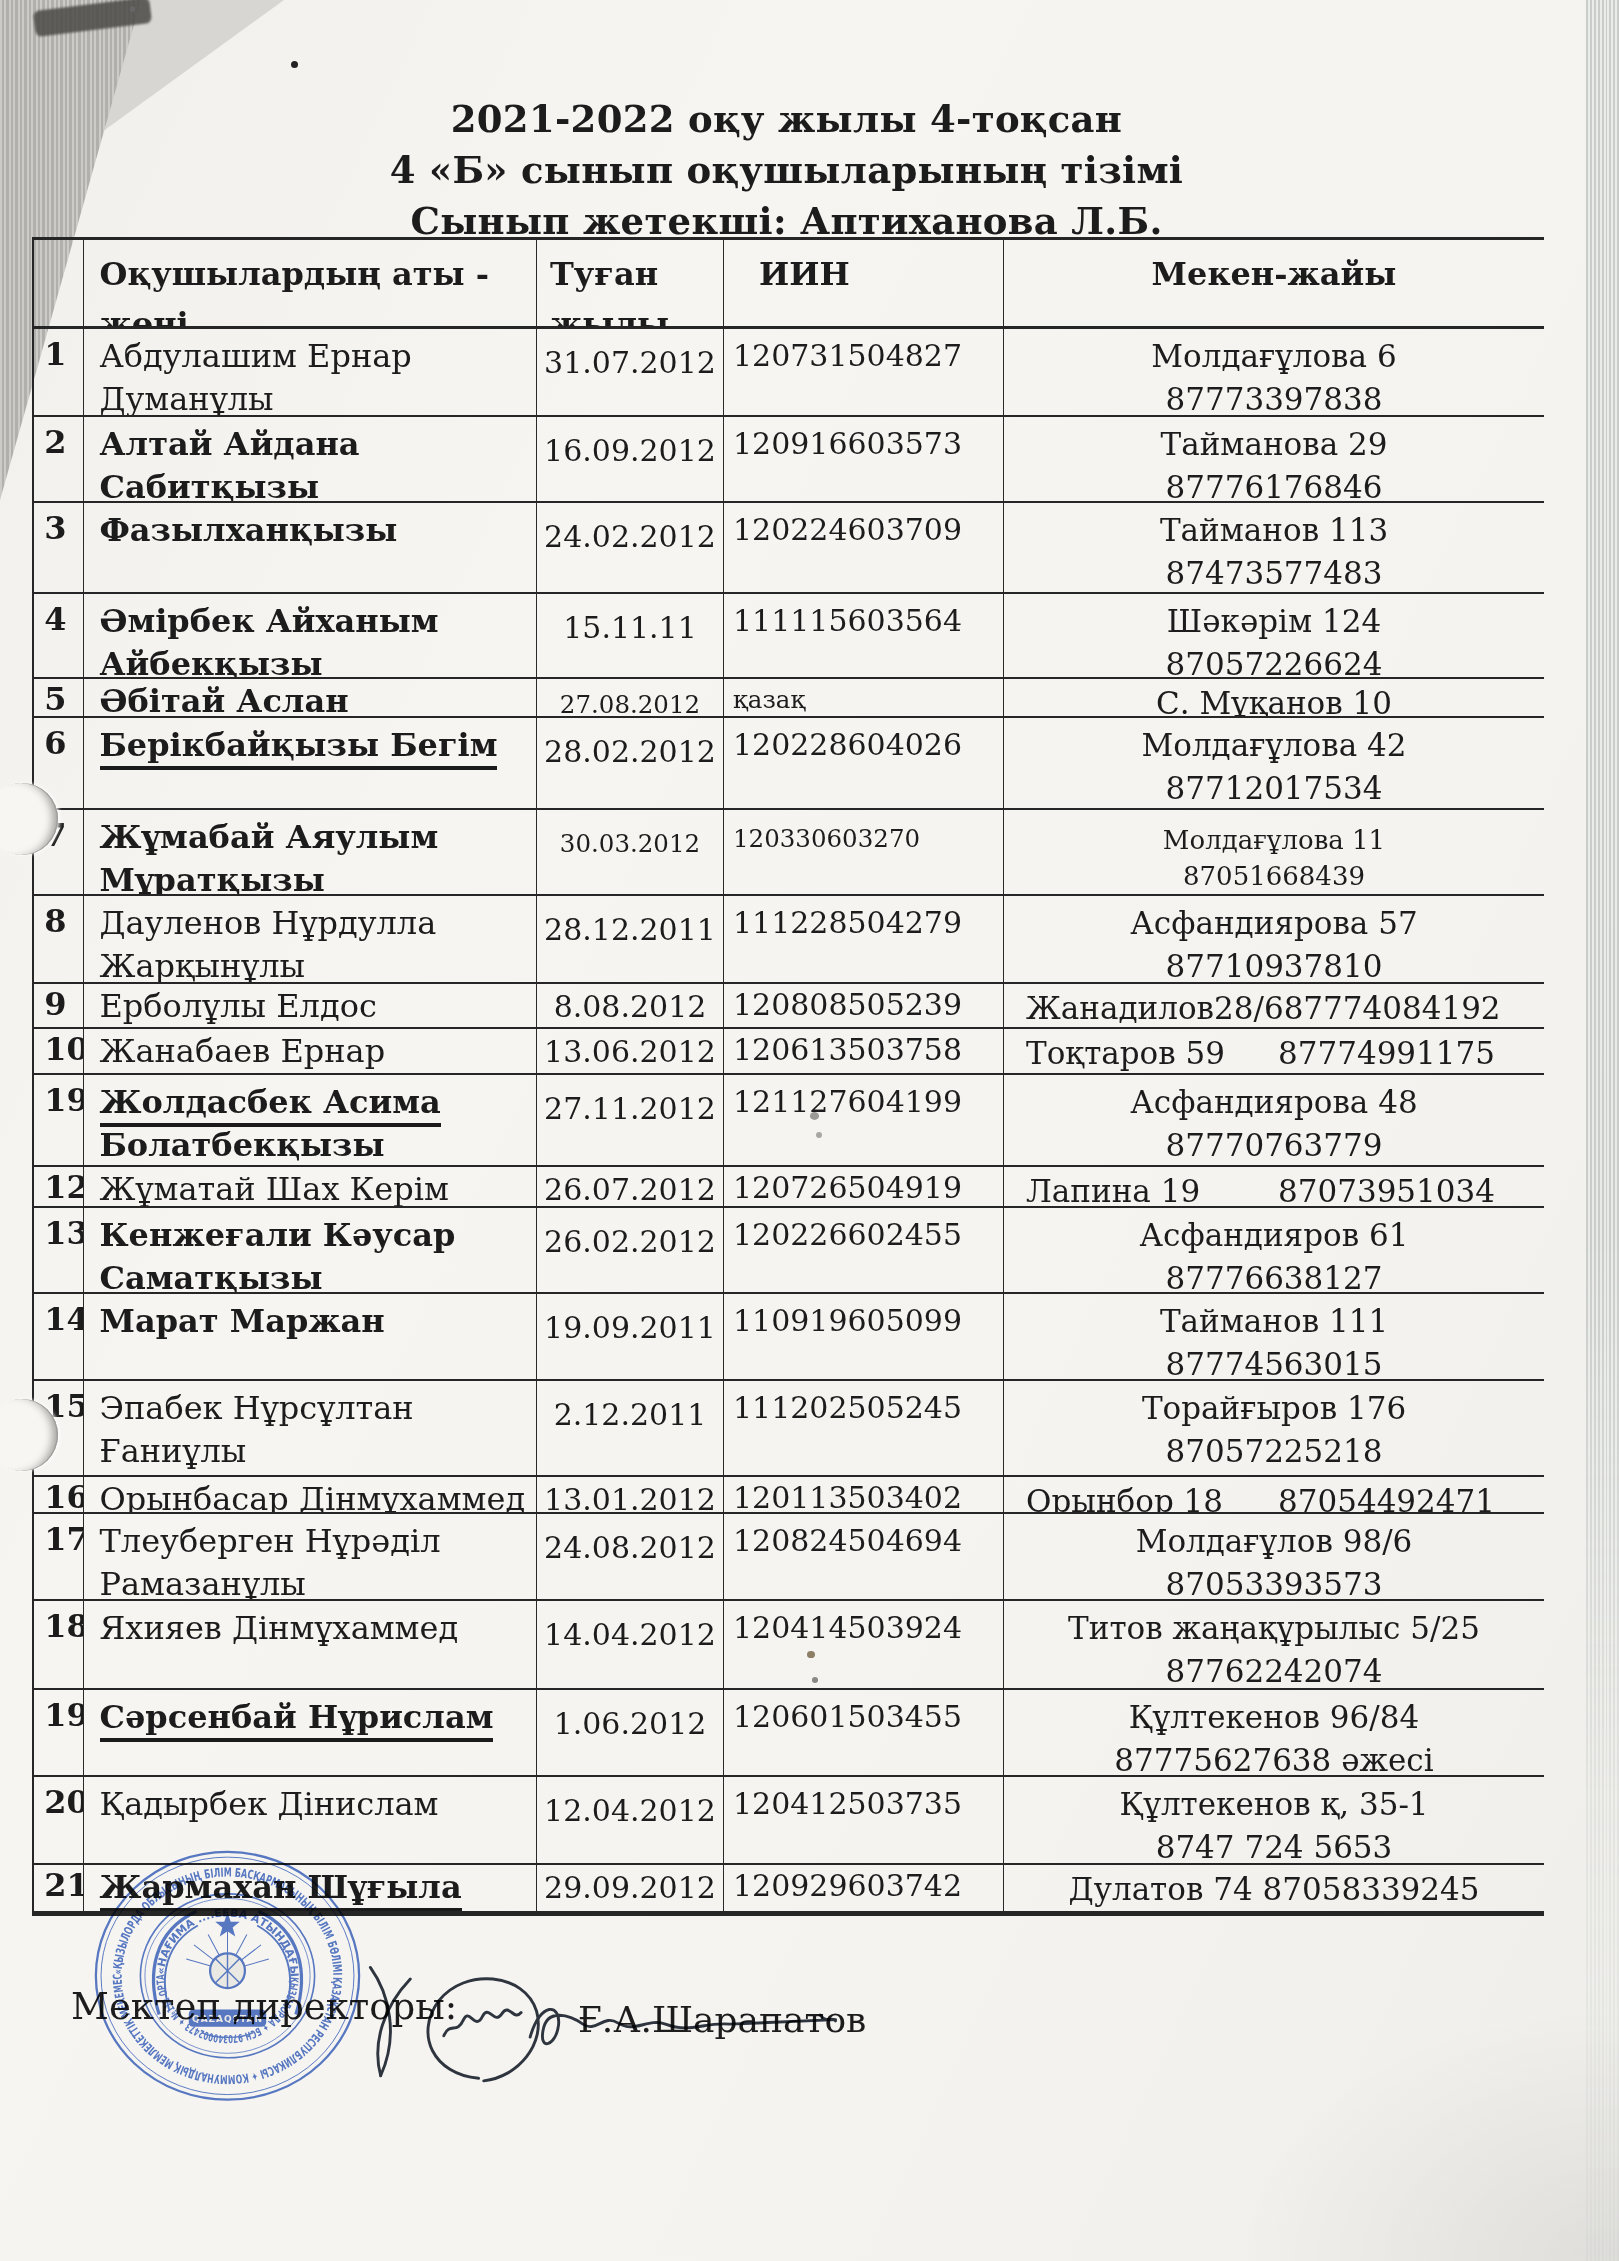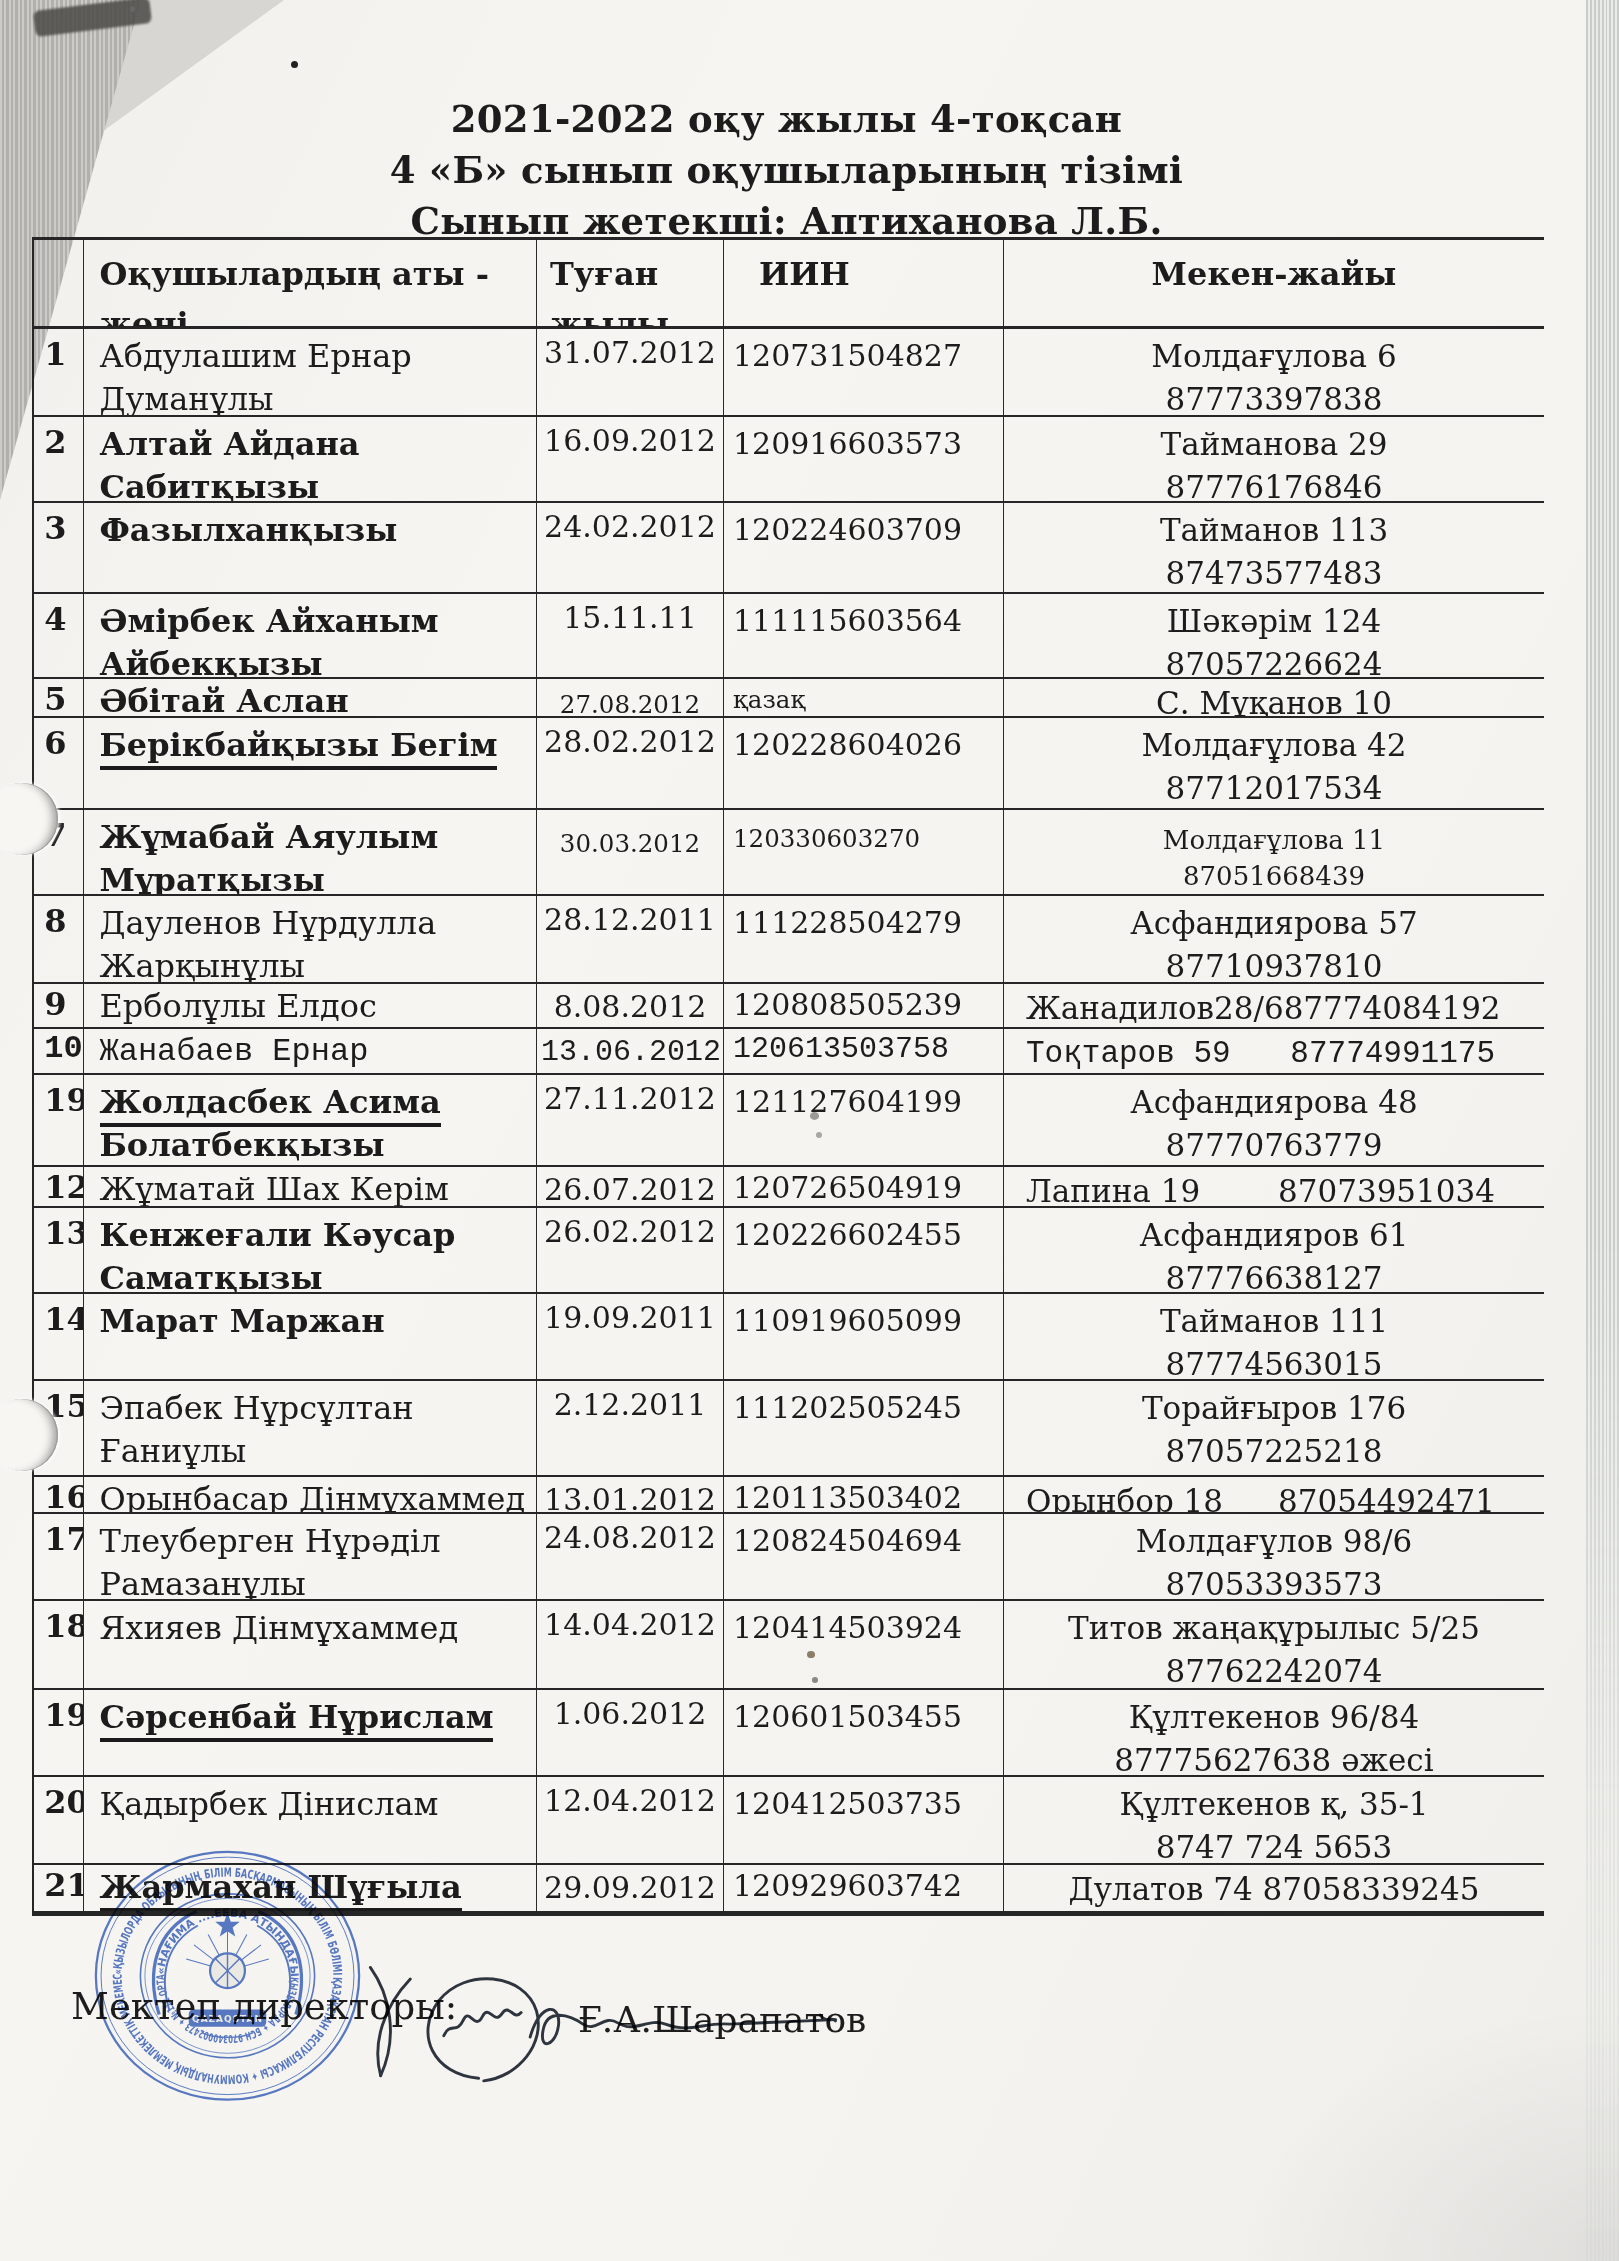--- a/index.html
+++ b/index.html
@@ -35,21 +35,21 @@
   .tbl { position:absolute; left:32px; top:237px; width:1510px; z-index:1;
     border-top:3.9px solid #262626; border-left:2.6px solid #262626; border-bottom:3.2px solid #262626; }
   .t-row { display:grid; grid-template-columns:50px 453px 187px 280px 1fr;
     border-bottom:2.6px solid #262626; box-sizing:content-box; }
   .t-head { height:86px; border-bottom:3.9px solid #262626; }
   .c { border-right:1.9px solid #2a2a2a; box-sizing:border-box; padding:6.4px 3.9px 0 3.9px; overflow:hidden; }
   .c:last-child { border-right:none; }
   .c-num  { font-weight:bold; font-size:32px; padding-left:10.3px; }
   .c-name { font-size:32px; line-height:43px; padding-left:15.5px; }
   .c-name .ln { display:block; }
-  .c-birth{ font-size:30px; line-height:40px; text-align:center; padding-top:4px; }
+  .c-birth{ font-size:30px; line-height:40px; text-align:center; padding-top:14px; }
   .c-iin  { font-size:30px; padding-left:9px; padding-top:9px; }
   .c-addr { font-size:31px; line-height:43px; text-align:center; padding-top:6.4px; }
   .c-addr .ln { display:block; }
   .t-head .c { font-weight:bold; font-size:32px; line-height:50px; padding-top:9px; }
   .t-head .c-name { padding-left:15.5px; }
   .t-head .c-birth { text-align:left; padding-left:13px; }
   .t-head .c-iin { padding-left:35px; }
   .t-head .c-addr { text-align:center; }
   .t-head .hl { display:block; }
   .b .c-name { font-weight:bold; }
@@ -213,21 +213,21 @@
           <div class="c c-name">
             <span class="ln"><span>Ерболұлы Елдос</span></span>
           </div>
           <div class="c c-birth">8.08.2012</div>
           <div class="c c-iin">120808505239</div>
           <div class="c c-addr split">
             <span>Жанадилов28/6</span>
             <span>87774084192</span>
           </div>
         </div>
-        <div class="t-row one" style="height: 44px; font-family: Liberation Mono, monospace;">
+        <div class="t-row one" style="height: 44px;">
           <div class="c c-num">10</div>
           <div class="c c-name">
             <span class="ln"><span>Жанабаев Ернар</span></span>
           </div>
           <div class="c c-birth">13.06.2012</div>
           <div class="c c-iin">120613503758</div>
           <div class="c c-addr split">
             <span>Тоқтаров 59</span>
             <span>87774991175</span>
           </div>

